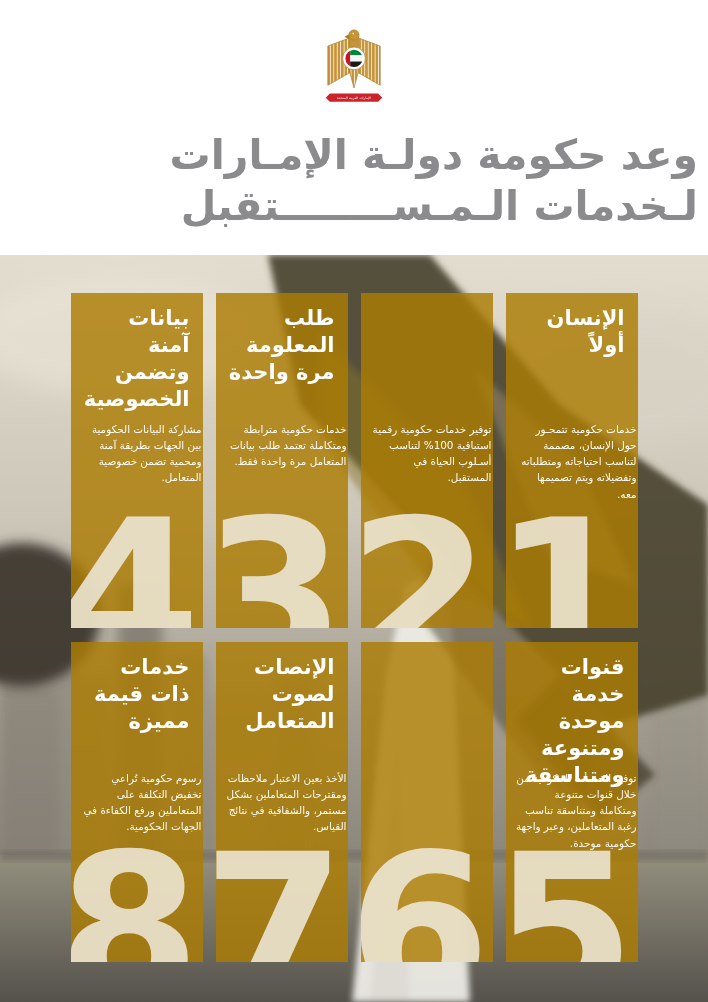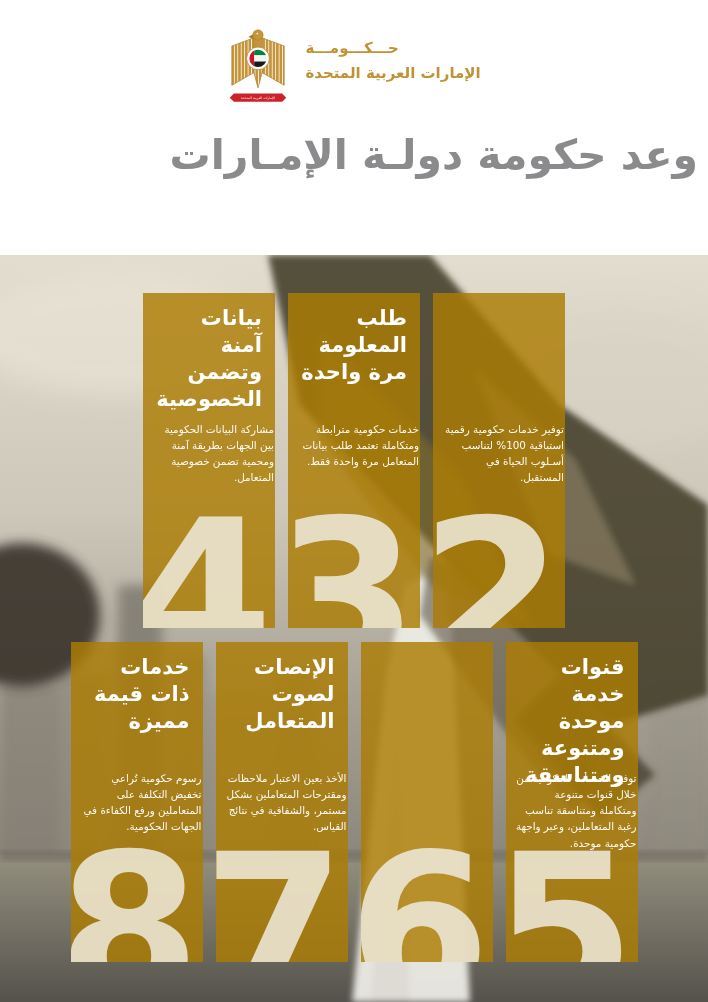--- a/index.html
+++ b/index.html
@@ -83,26 +83,22 @@
             <rect x="39.5" y="31.5" width="19" height="9" fill="#00843d"></rect>
             <rect x="39.5" y="40.5" width="19" height="9" fill="#f5f5f5"></rect>
             <rect x="39.5" y="49.5" width="19" height="9" fill="#1a1a1a"></rect>
           </g>
           <circle cx="45" cy="45" r="13.5" fill="none" stroke="#ffffff" stroke-width="2"></circle>
         </g>
 
         <path d="M10 96 L80 96 L86 102 L80 108 L10 108 L4 102 Z" fill="#cc2229"></path>
         <text x="45" y="104" text-anchor="middle" font-size="5" fill="#ffffff" font-family="DejaVu Sans, sans-serif">الإمارات العربية المتحدة</text>
       </svg>
-      <div class="logo-text">
-        <div class="logo-word">حـــكـــومـــة</div>
-        <div class="logo-name">الإمارات العربية المتحدة</div>
-      </div>
     </div>
-    <h1 class="title"><span>وعد حكومة دولـة الإمـارات</span><br></h1>
+    <h1 class="title"><span>وعد حكومة دولـة الإمـارات</span><br><span>لـخدمات الـمـســــــــتقبل</span></h1>
   </header>
 
   <section class="photo">
 
     <svg class="bg" viewBox="0 0 708 747" preserveAspectRatio="none" aria-hidden="true">
       <defs>
         <linearGradient id="sky" x1="0" y1="0" x2="0" y2="1">
           <stop offset="0" stop-color="#e3ddd0"></stop>
           <stop offset="0.35" stop-color="#cdc7ba"></stop>
           <stop offset="0.62" stop-color="#a39d91"></stop>
@@ -154,20 +150,26 @@
         <path d="M268 0 L430 0 L560 150 L708 250 L708 440 L610 470 L452 312 L300 150 Z" fill="#46402f" opacity="0.9"></path>
         <path d="M320 80 L460 220 L530 370 L430 330 L318 180 Z" fill="#8a7428" opacity="0.5"></path>
         <path d="M475 115 L575 205 L635 330 L548 298 Z" fill="#baac80" opacity="0.35"></path>
         <path d="M430 300 L452 312 L610 470 L575 560 L500 470 L420 360 Z" fill="#5a5240" opacity="0.6"></path>
         <path d="M560 420 L655 520 L600 565 L515 465 Z" fill="#4c4536" opacity="0.85"></path>
       </g>
     </svg>
 
     <div class="row row-top">
       <article class="card">
+        <h2 class="card-title">الإنسان
+أولاً</h2>
+        <p class="card-desc">خدمات حكومية تتمحـور حول الإنسان، مصممة لتناسب احتياجاته ومتطلباته وتفضيلاته ويتم تصميمها معه.</p>
+        <div class="card-num">1</div>
+      </article>
+      <article class="card">
         <p class="card-desc">توفير خدمات حكومية رقمية استباقية 100% لتناسب أسـلوب الحياة في المستقبل.</p>
         <div class="card-num">2</div>
       </article>
       <article class="card">
         <h2 class="card-title">طلب
 المعلومة
 مرة واحدة</h2>
         <p class="card-desc">خدمات حكومية مترابطة ومتكاملة تعتمد طلب بيانات المتعامل مرة واحدة فقط.</p>
         <div class="card-num">3</div>
       </article>

